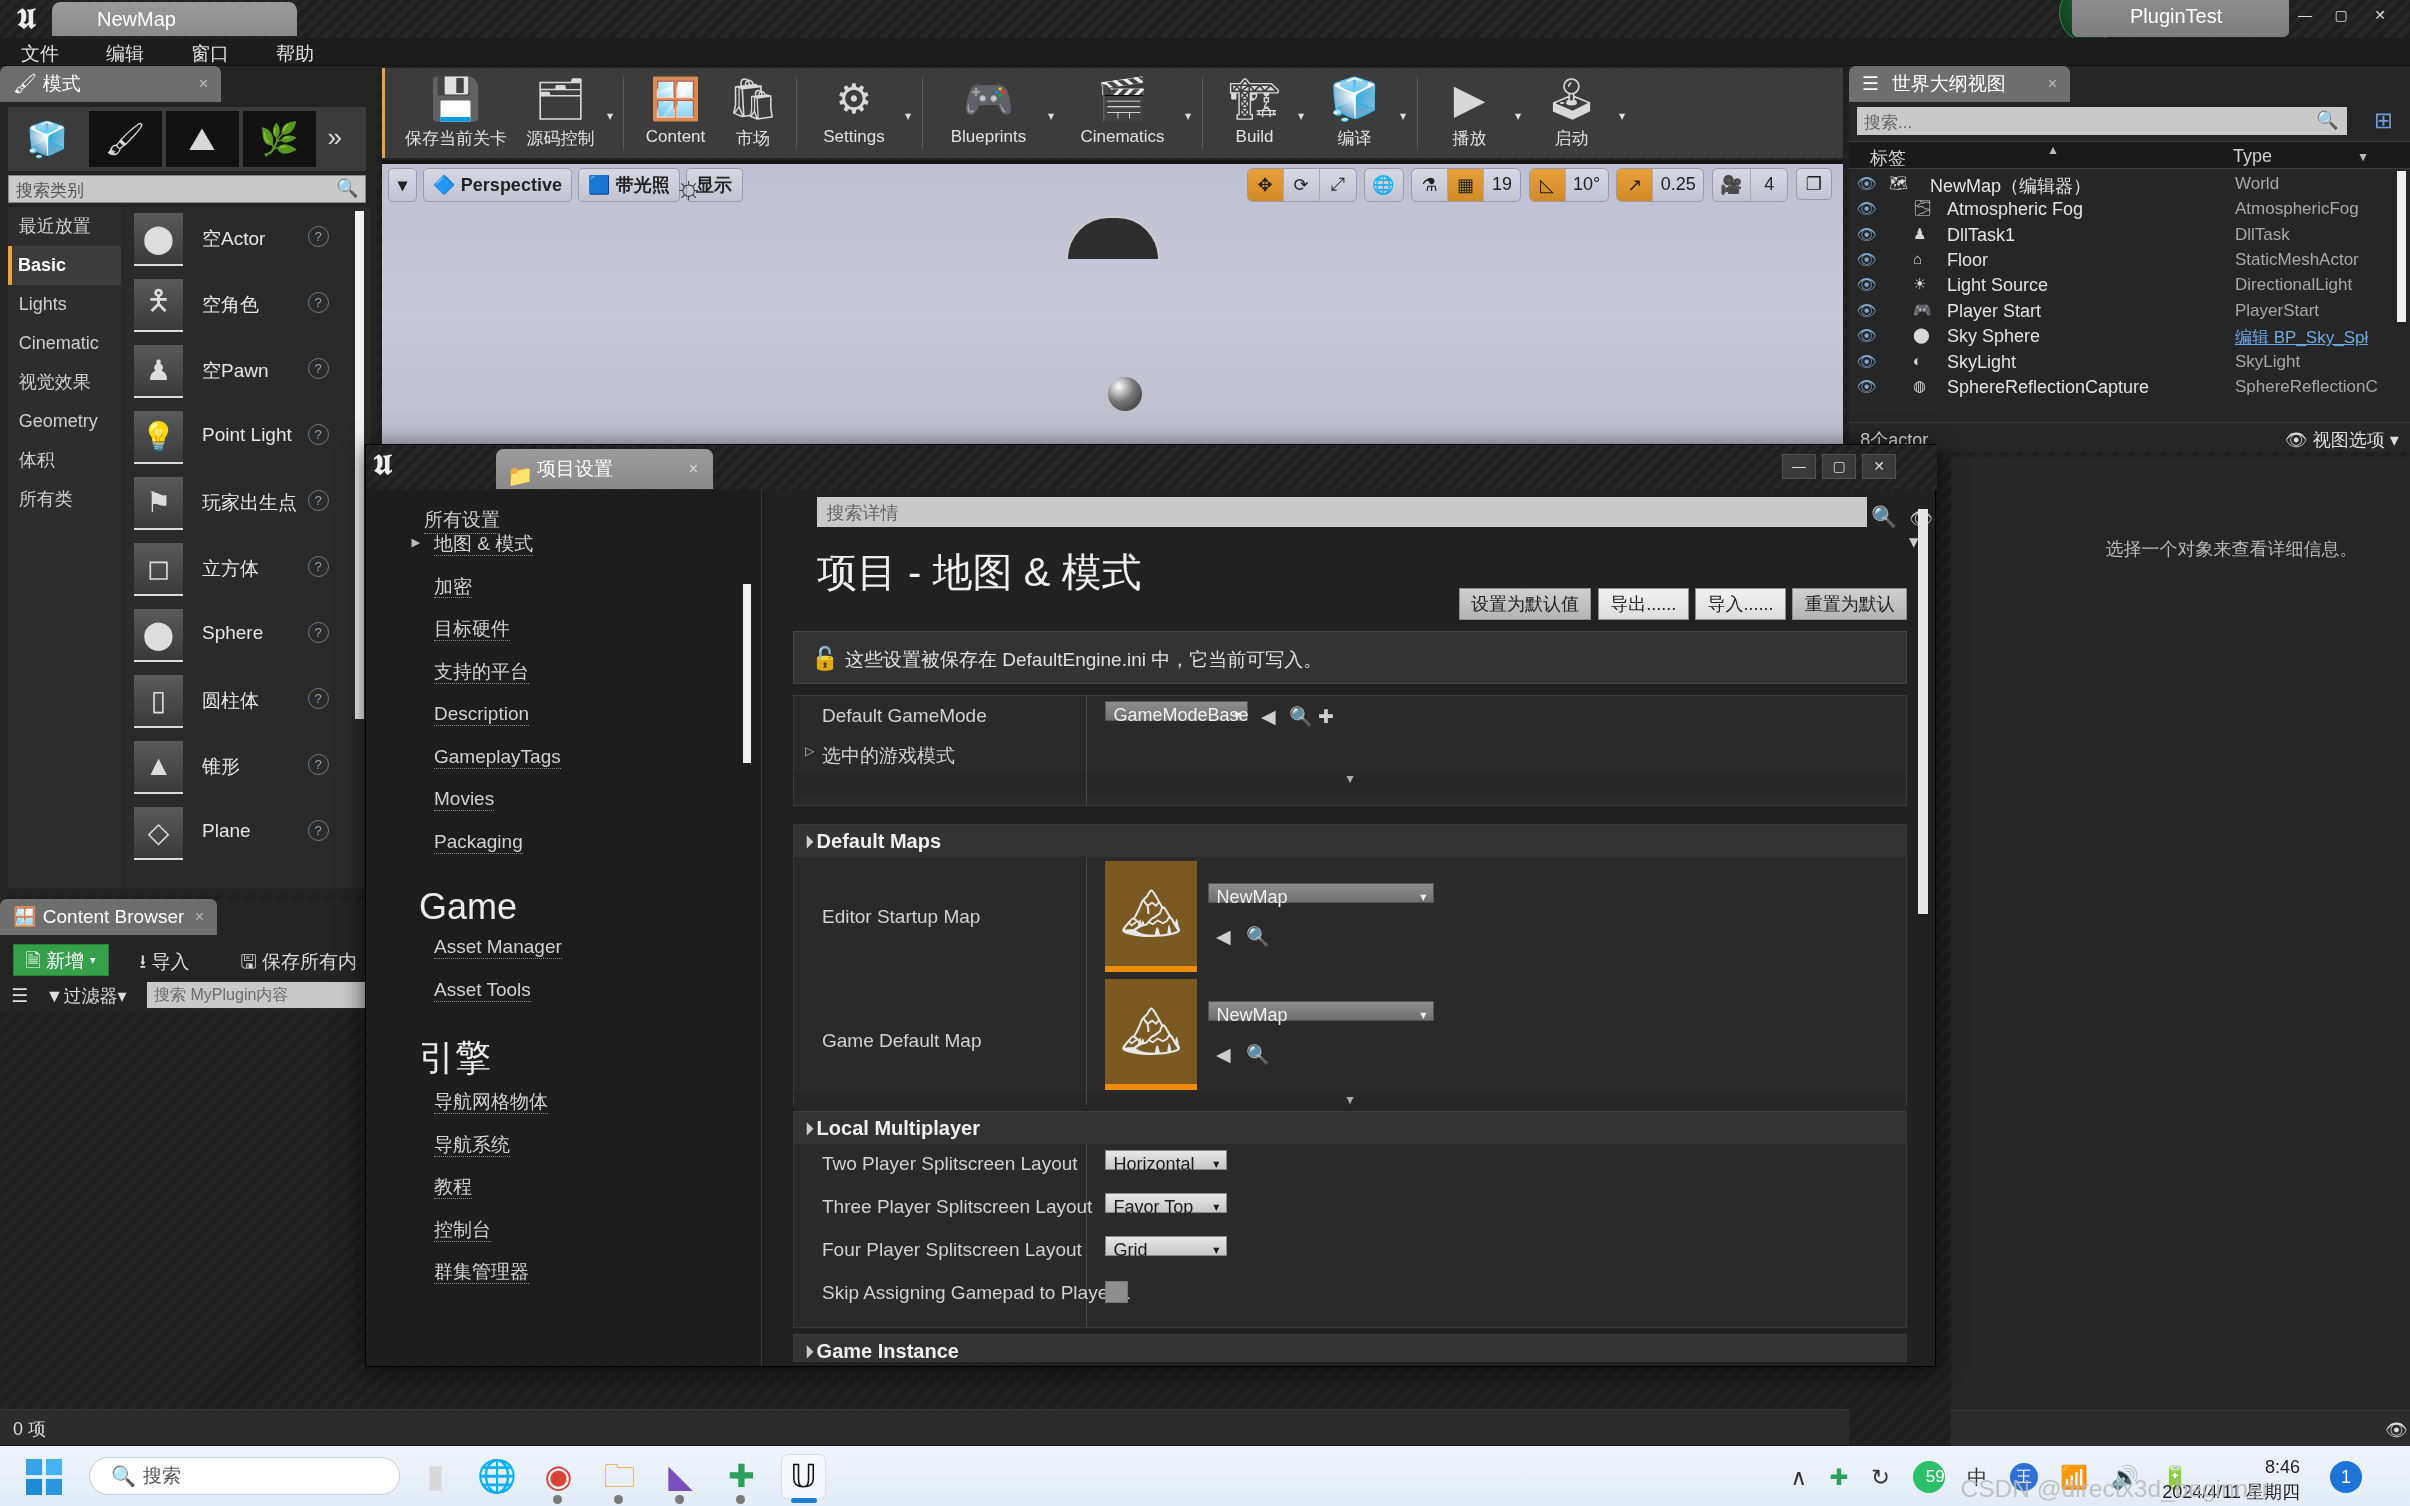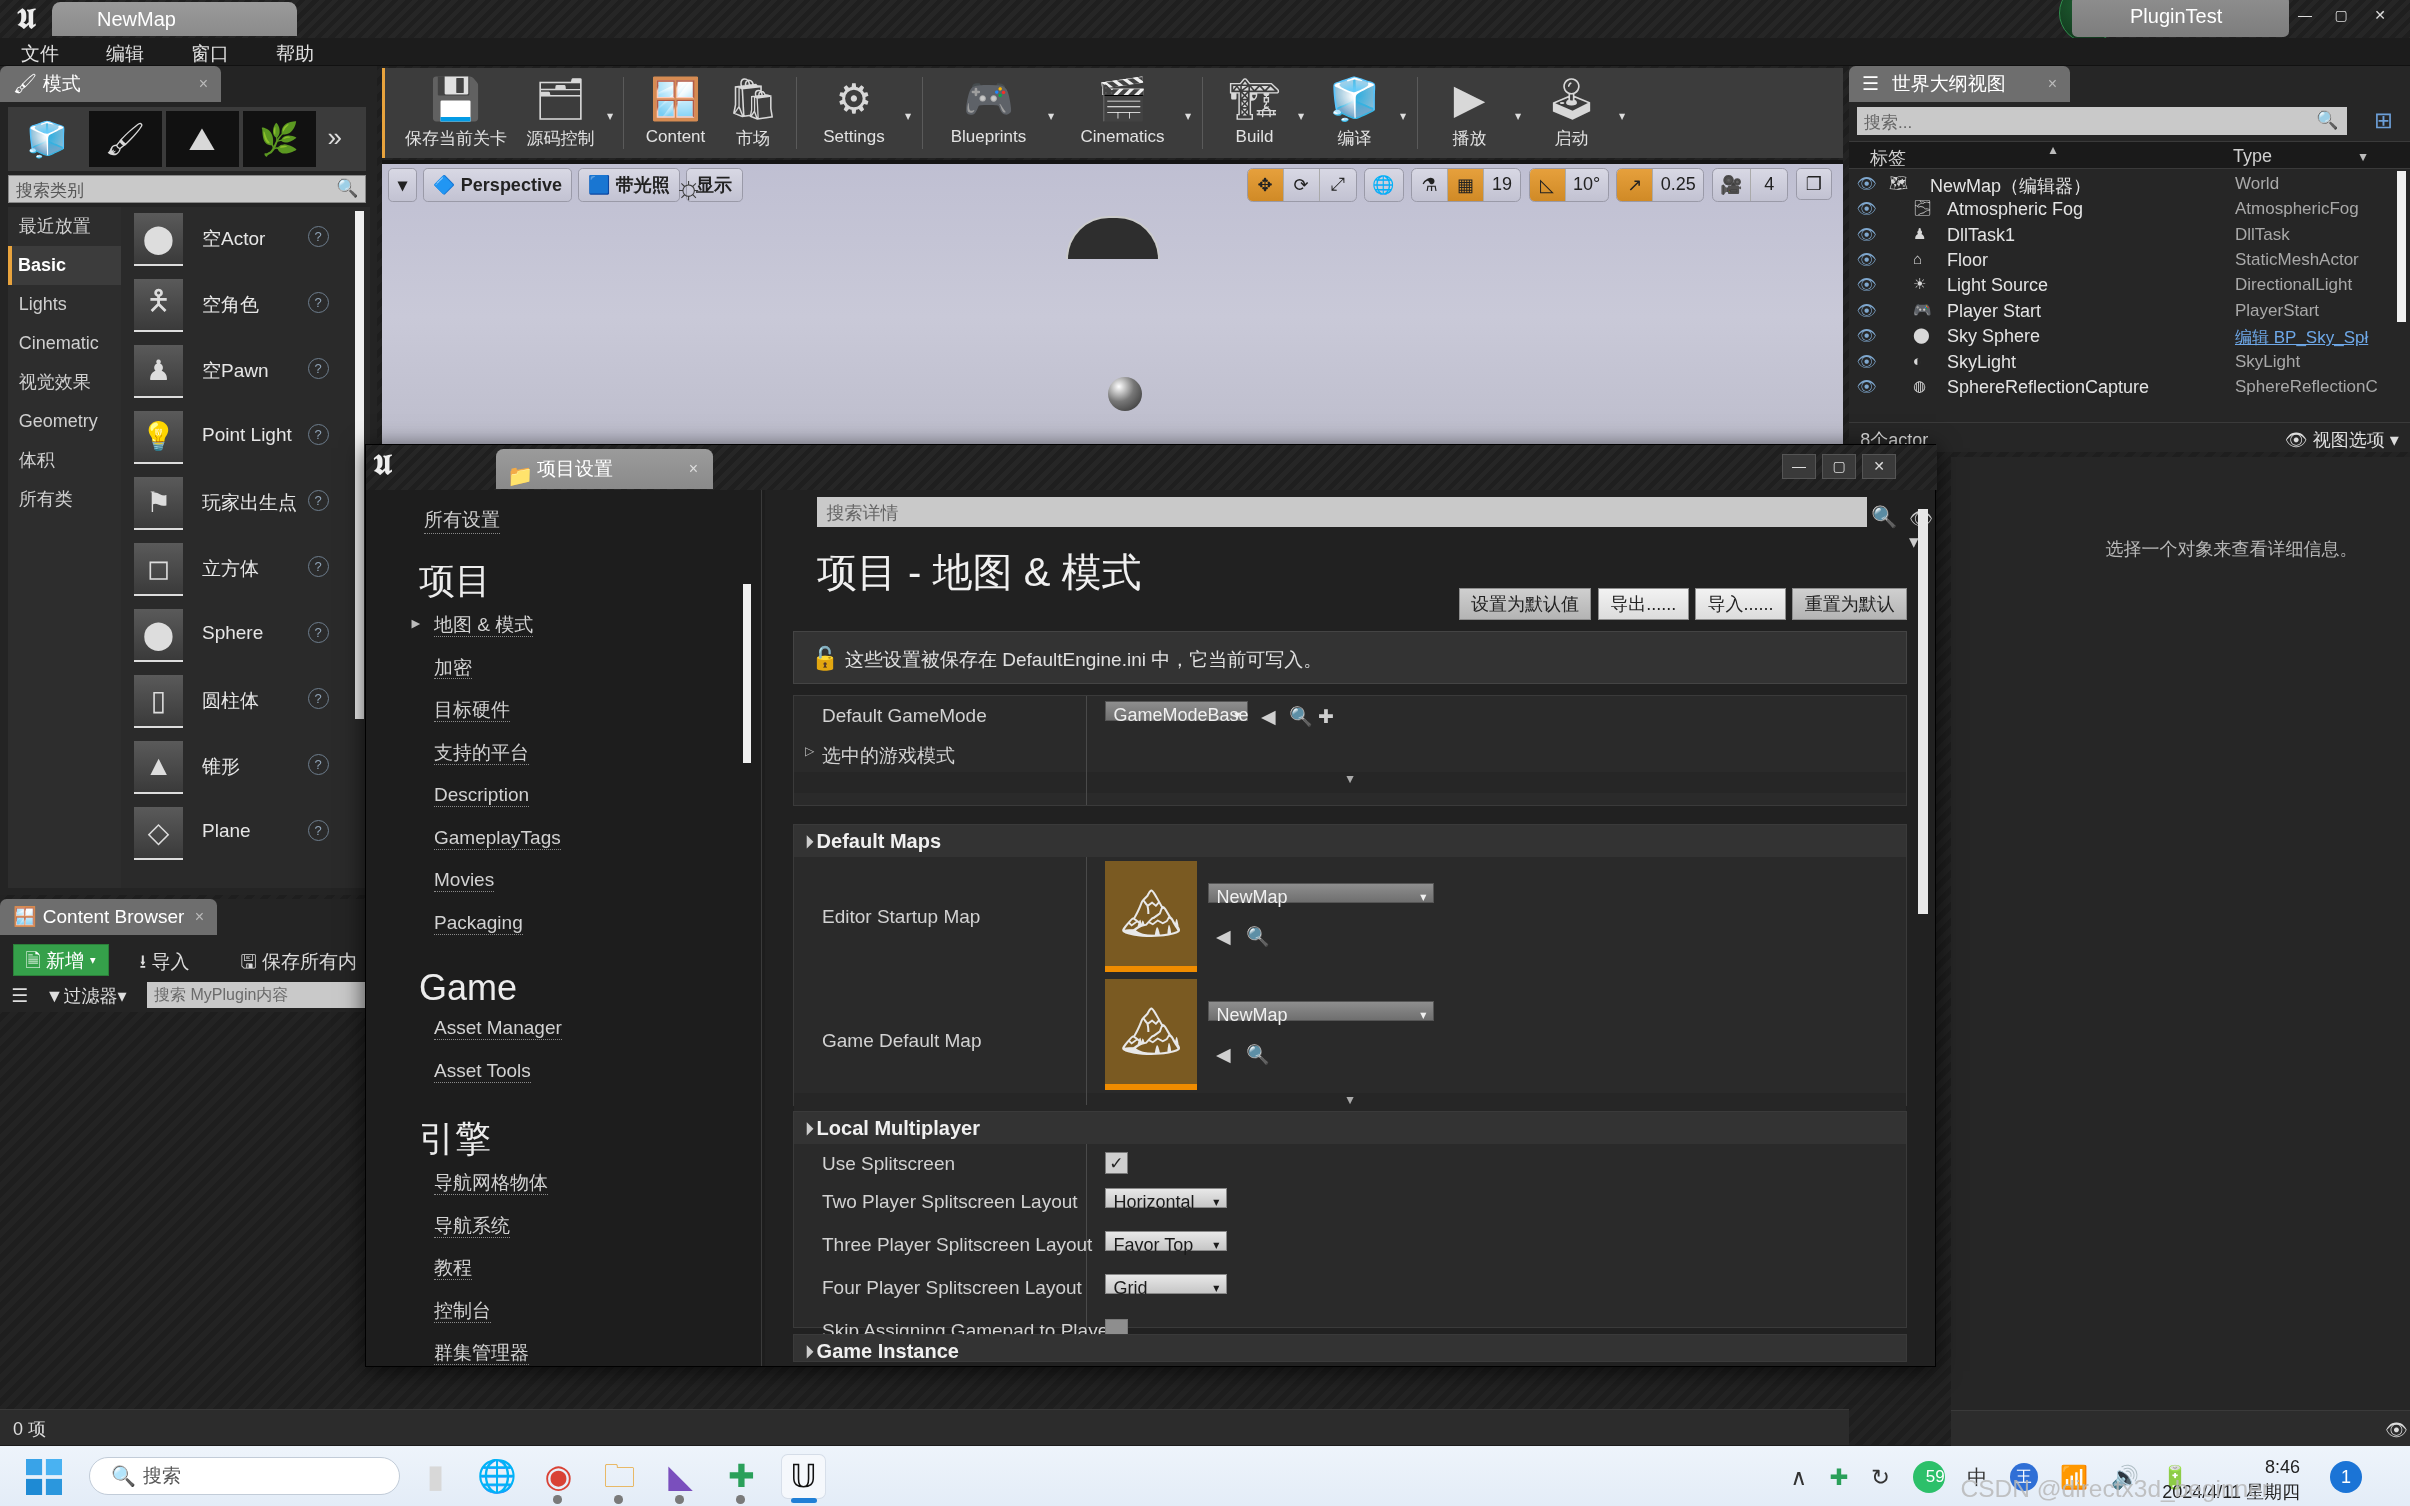--- a/index.html
+++ b/index.html
@@ -608,21 +608,20 @@
         <span class="x">×</span>
       </div>
       <div class="pswbtn" style="right:121px">—</div>
       <div class="pswbtn" style="right:81px">▢</div>
       <div class="pswbtn" style="right:41px">✕</div>
     </div>
 
     <div id="ps-side">
       <div class="allset">所有设置</div>
 
-      <h2 class="ps-h">项目</h2>
       <div class="ps-row"><span class="ps-item tri">地图 &amp; 模式</span></div>
       <div class="ps-row"><span class="ps-item">加密</span></div>
       <div class="ps-row"><span class="ps-item">目标硬件</span></div>
       <div class="ps-row"><span class="ps-item">支持的平台</span></div>
       <div class="ps-row"><span class="ps-item">Description</span></div>
       <div class="ps-row"><span class="ps-item">GameplayTags</span></div>
       <div class="ps-row"><span class="ps-item">Movies</span></div>
       <div class="ps-row"><span class="ps-item">Packaging</span></div>
 
       <h2 class="ps-h">Game</h2>
@@ -704,24 +703,20 @@
           </div>
           <span class="picn" style="left:422px;top:68px">◀</span>
           <span class="picn" style="left:452px;top:68px">🔍</span>
         </div>
         <div class="ps-expand">▼</div>
       </div>
 
       <div class="ps-sect" style="top:621px;height:217px">
         <div class="ps-secthead">Local Multiplayer</div>
         <div class="ps-vline" style="top:32px"></div>
-        <div class="ps-prop">
-          <span class="pl">Use Splitscreen</span>
-          <div class="pchk" style="left:311px;top:7.5px">✓</div>
-        </div>
         <div class="ps-prop" style="height:43px">
           <span class="pl">Two Player Splitscreen Layout</span>
           <div class="pdd lt" style="left:311px;top:5.6px;width:122px;">
             <span>Horizontal</span>
             <span class="ar">▾</span>
           </div>
         </div>
         <div class="ps-prop" style="height:43px">
           <span class="pl">Three Player Splitscreen Layout</span>
           <div class="pdd lt" style="left:311px;top:5.6px;width:122px;">

